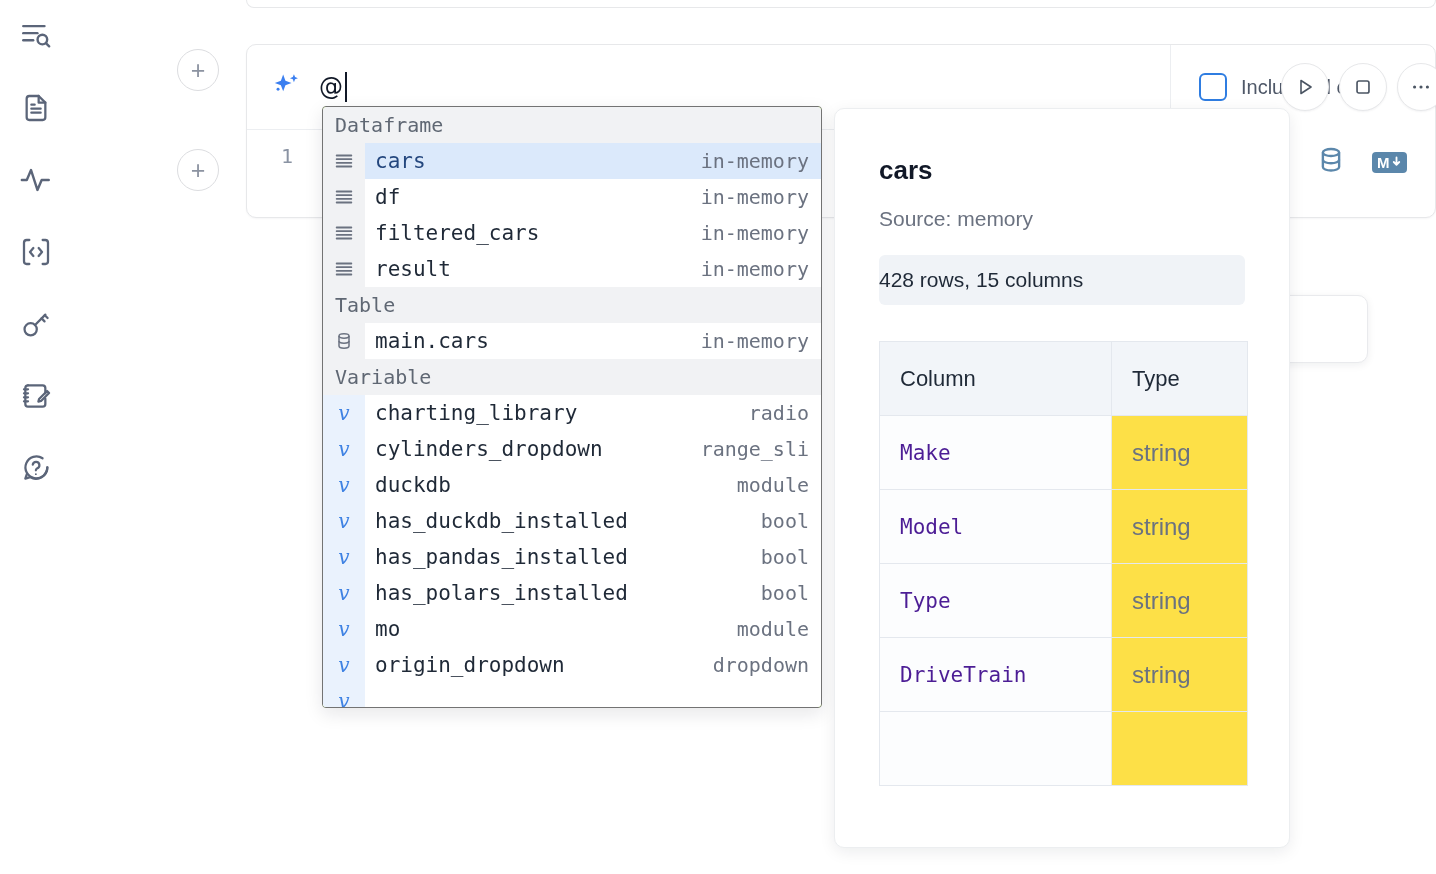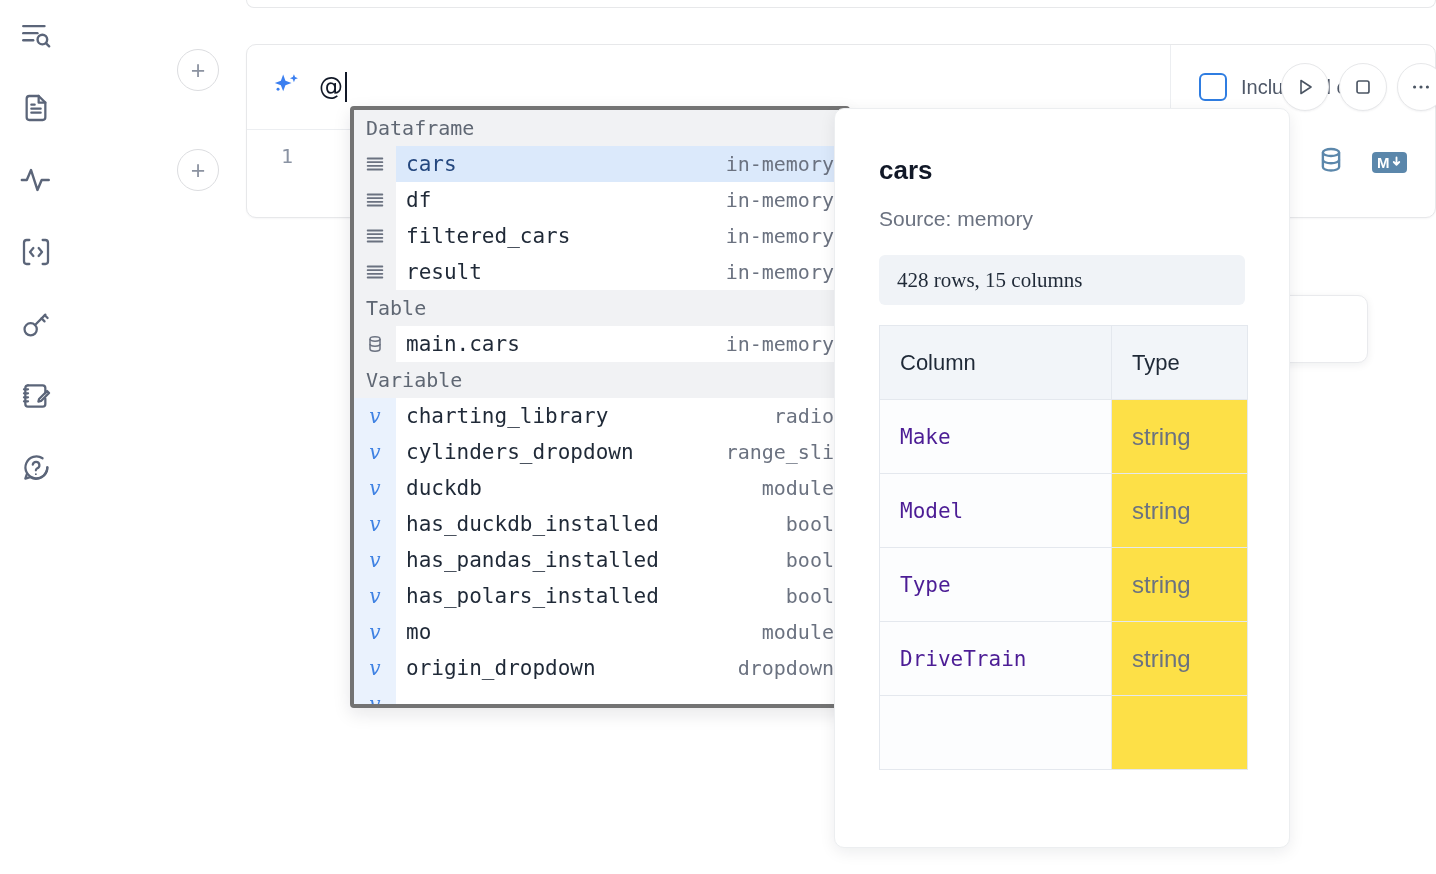--- a/index.html
+++ b/index.html
@@ -116,22 +116,22 @@
     position: absolute; left: 1218px; top: 295px; width: 150px; height: 68px;
     background: #ffffff; border: 1px solid #e9eaed; border-radius: 10px;
     box-shadow: 0 2px 8px rgba(16,24,40,.07);
     display: flex; align-items: center; padding-left: 14px;
     font-size: 22px; color: #2f3846; font-weight: 600;
     overflow: hidden; white-space: nowrap;
   }
 
   
   .ac {
-    position: absolute; left: 350px; top: 106px; width: 500px; height: 602px;
-    background: #bef264; border: 4px solid #737373; border-radius: 4px;
+    position: absolute; left: 322px; top: 106px; width: 500px; height: 602px;
+    background: #bef264; border: 1px solid #737373; border-radius: 4px;
     box-shadow: 0 6px 18px rgba(16,24,40,.10);
     overflow: hidden;
     font-family: "DejaVu Sans Mono", monospace;
   }
   .ac-group {
     height: 36px; background: #f1f2f4; color: #5f6773;
     font-size: 20px; display: flex; align-items: center; padding-left: 12px;
   }
   .ac-row {
     height: 36px; display: flex; align-items: center; position: relative;
@@ -164,26 +164,26 @@
   .pv-title {
     margin-top: 46px; font-size: 26px; font-weight: bold; color: #111827;
     font-family: "Liberation Sans", sans-serif;
   }
   .pv-source {
     margin-top: 21px; font-size: 21px; color: #6b7280;
     font-family: "Liberation Sans", sans-serif;
   }
   .pv-stat {
     margin-top: 24px; height: 50px; background: #f0f3f7; border-radius: 6px;
-    display: flex; align-items: center; padding-left: 18px;
+    display: flex; align-items: center; padding-left: 0;
     font-size: 21px; color: #1f2937;
-    font-family: Liberation Serif, serif;
+    font-family: Liberation Sans, sans-serif;
   }
   .pv-table {
-    margin-top: 20px; width: 368px; border: 1px solid #e4e8ee;
+    margin-top: 36px; width: 368px; border: 1px solid #e4e8ee;
     border-collapse: collapse; table-layout: fixed;
   }
   .pv-table th, .pv-table td {
     border: 1px solid #e4e8ee; text-align: left; height: 74px;
     padding: 0 20px;
   }
   .pv-table th {
     background: #f2f5f9; font-weight: normal; font-size: 22px; color: #1f2937;
     font-family: "Liberation Sans", sans-serif;
   }

